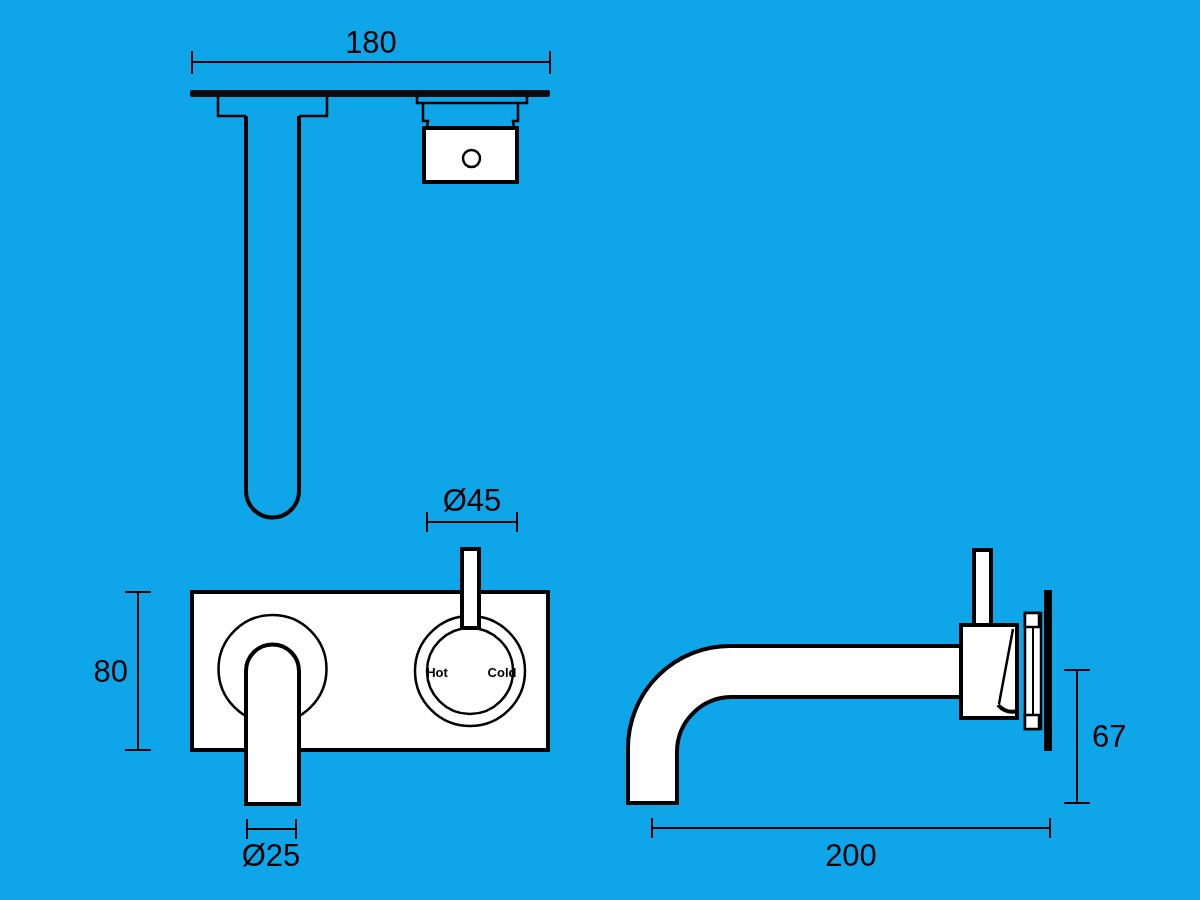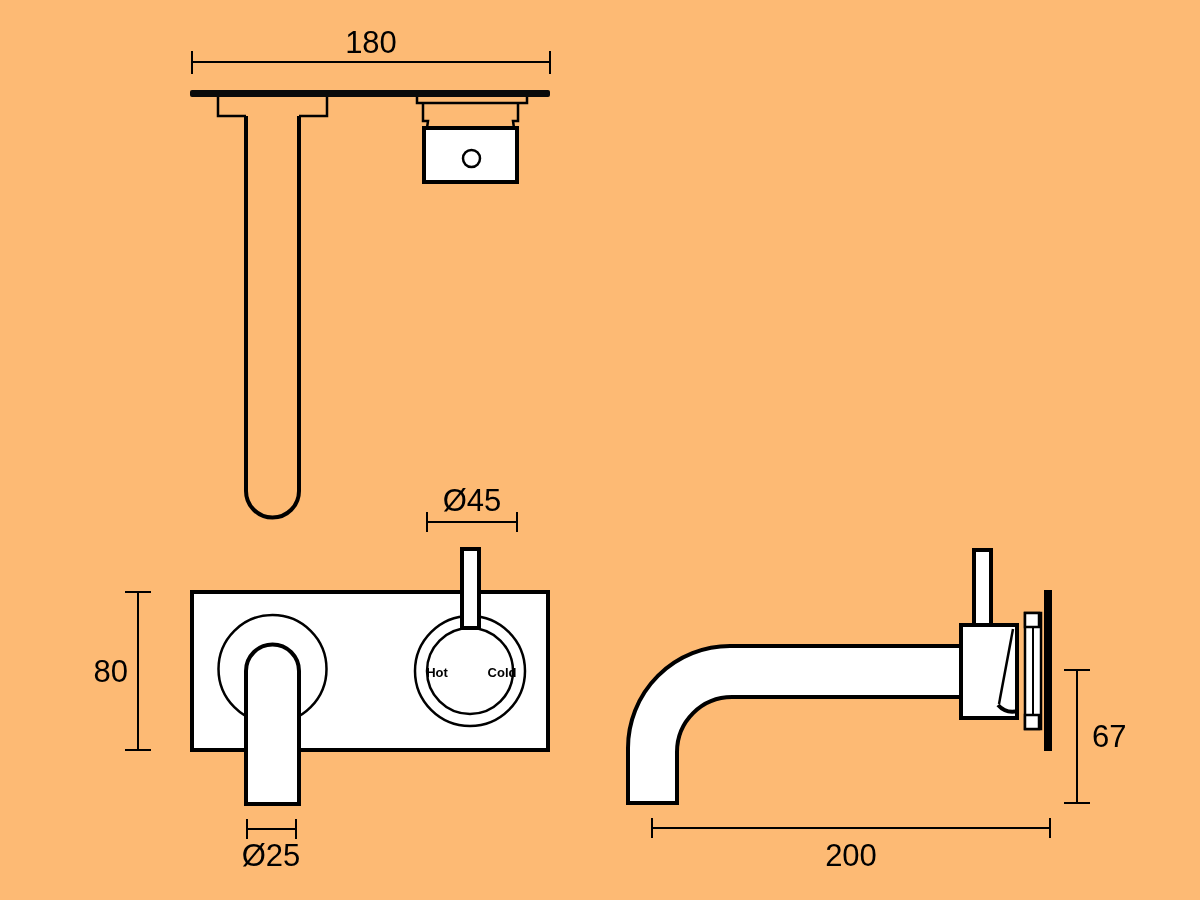--- a/index.html
+++ b/index.html
@@ -1,19 +1,19 @@
 <!DOCTYPE html>
 <html><head>
 <meta charset="utf-8">
 <style>
   html,body { margin:0; padding:0; background:#ffffff; }
   .stage {
     position:relative;
     width:1200px; height:900px;
-    background:#fdba74;
+    background:#0ea5e9;
     font-family:"Liberation Sans", sans-serif;
     overflow:hidden;
   }
   svg { display:block; }
   .outline   { stroke:#000; fill:none; stroke-width:4; }
   .outline-w { stroke:#000; fill:#fff; stroke-width:4; }
   .thin      { stroke:#000; fill:none; stroke-width:2.5; }
   .thin-w    { stroke:#000; fill:#fff; stroke-width:2.5; }
   .dimline   { stroke:#000; fill:none; stroke-width:2; }
   .dim-label {

